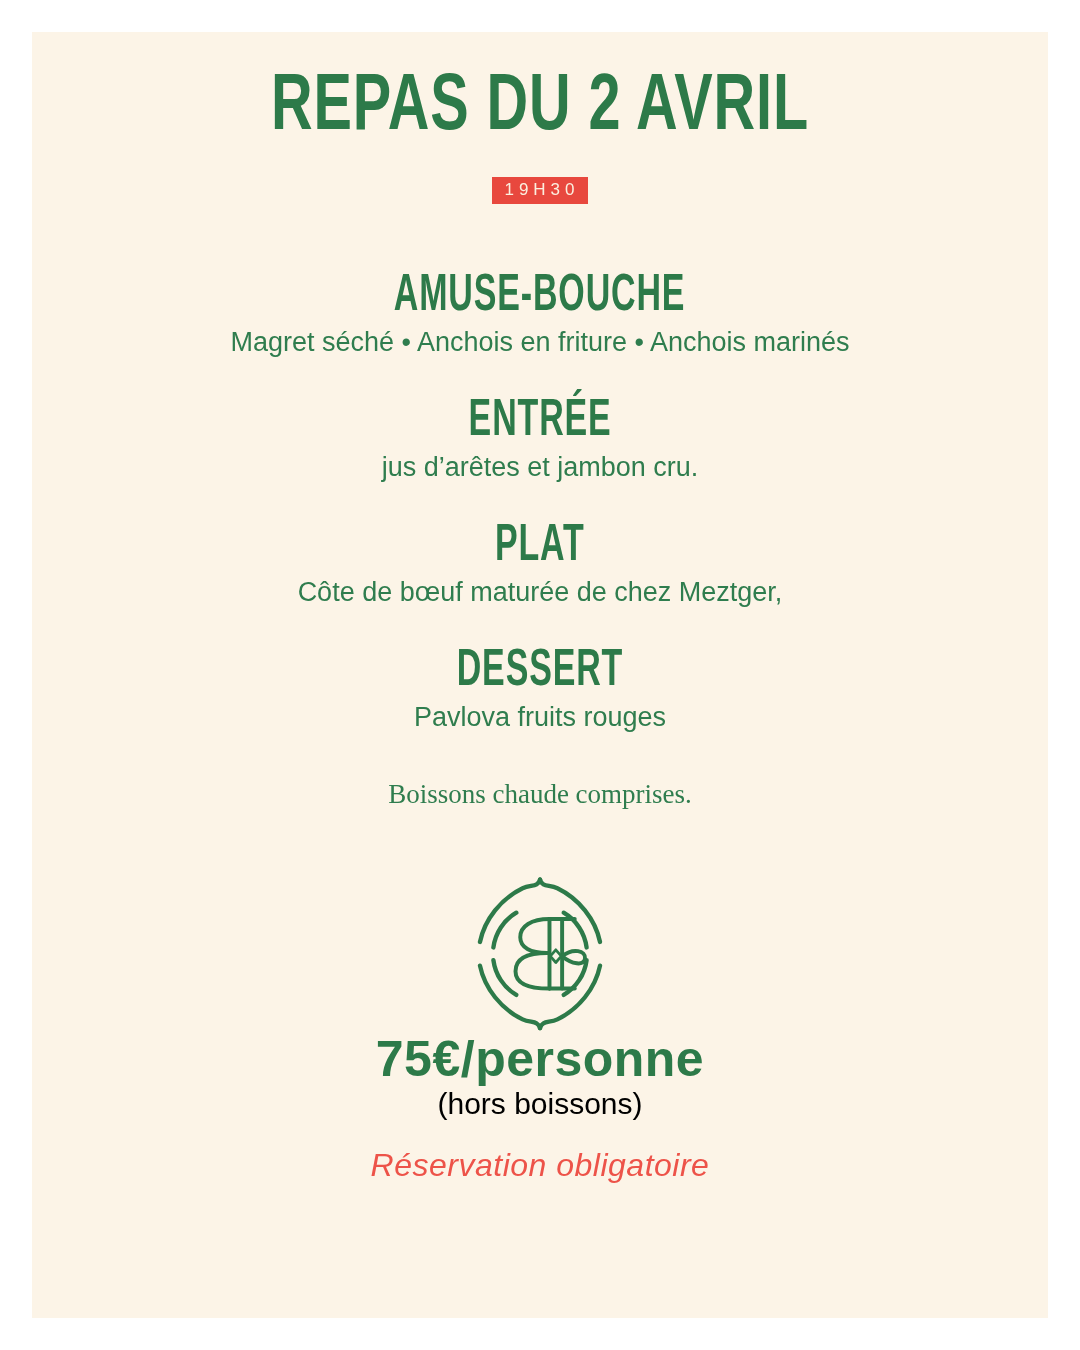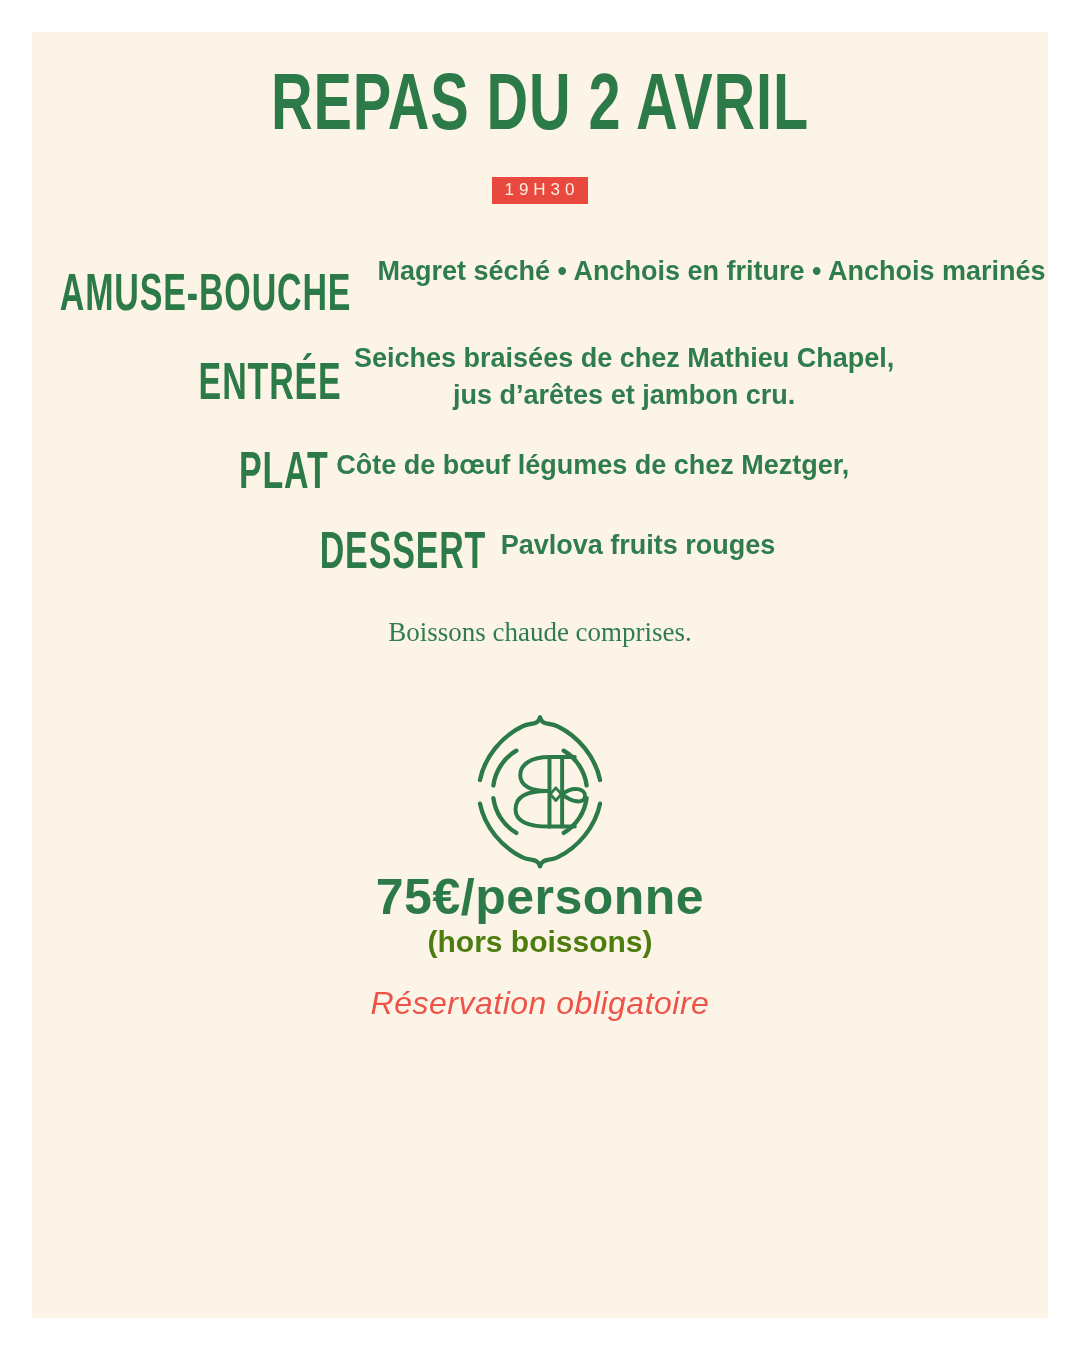--- a/index.html
+++ b/index.html
@@ -30,33 +30,33 @@
     margin-top:40px;
     display:inline-block;
     background:#E8483E;
     color:#FBEFDF;
     font-size:17px;
     font-weight:400;
     letter-spacing:5px;
     padding:4px 8px 4px 12px;
     line-height:1.1;
   }
-  .section{display:flex;flex-direction:row;align-items:center;}
+  .section{display:flex;flex-direction:column;align-items:center;text-align:right;}
   .section-heading{
     margin:32px 0 0;
     color:#2D7A49;
     font-weight:700;
     font-size:40px;
     line-height:48px;
     letter-spacing:1px;
     transform:scale(0.85,1.3);
     white-space:nowrap;
   }
   .section:first-of-type .section-heading{margin-top:64px;}
-  .section-lines{margin-top:24px;font-weight:bold;}
+  .section-lines{margin-top:8px;}
   .menu-line{
     color:#2F7D4E;
     font-size:27px;
     line-height:37px;
     white-space:nowrap;
   }
   .note{
     margin-top:40px;
     color:#2F7D4E;
     font-size:27px;
@@ -66,24 +66,23 @@
   .logo-wrap{margin-top:34px;width:160px;height:158px;}
   .logo-wrap svg{display:block;width:100%;height:100%;}
   .price{
     color:#2D7A49;
     font-weight:700;
     font-size:50px;
     line-height:55px;
     letter-spacing:0.5px;
   }
   .price-note{
-    color:#4d7c0f;
+    color:#000000;
     font-size:30px;
     line-height:34px;
-    font-weight:bold;
   }
   .reservation{
     margin-top:24px;
     color:#ED5349;
     font-style:italic;
     font-size:32px;
     line-height:40px;
     letter-spacing:0.5px;
   }
 </style>
@@ -100,29 +99,28 @@
     <section class="section">
       <h2 class="section-heading">AMUSE-BOUCHE</h2>
       <div class="section-lines">
         <div class="menu-line">Magret séché • Anchois en friture • Anchois marinés</div>
       </div>
     </section>
 
     <section class="section">
       <h2 class="section-heading">ENTRÉE</h2>
       <div class="section-lines">
-        <div class="menu-line">Seiches braisées de chez Mathieu Chapel,</div>
         <div class="menu-line">jus d’arêtes et jambon cru.</div>
       </div>
     </section>
 
     <section class="section">
       <h2 class="section-heading">PLAT</h2>
       <div class="section-lines">
-        <div class="menu-line">Côte de bœuf légumes de chez Meztger,</div>
+        <div class="menu-line">Côte de bœuf maturée de chez Meztger,</div>
       </div>
     </section>
 
     <section class="section">
       <h2 class="section-heading">DESSERT</h2>
       <div class="section-lines">
         <div class="menu-line">Pavlova fruits rouges</div>
       </div>
     </section>
 

